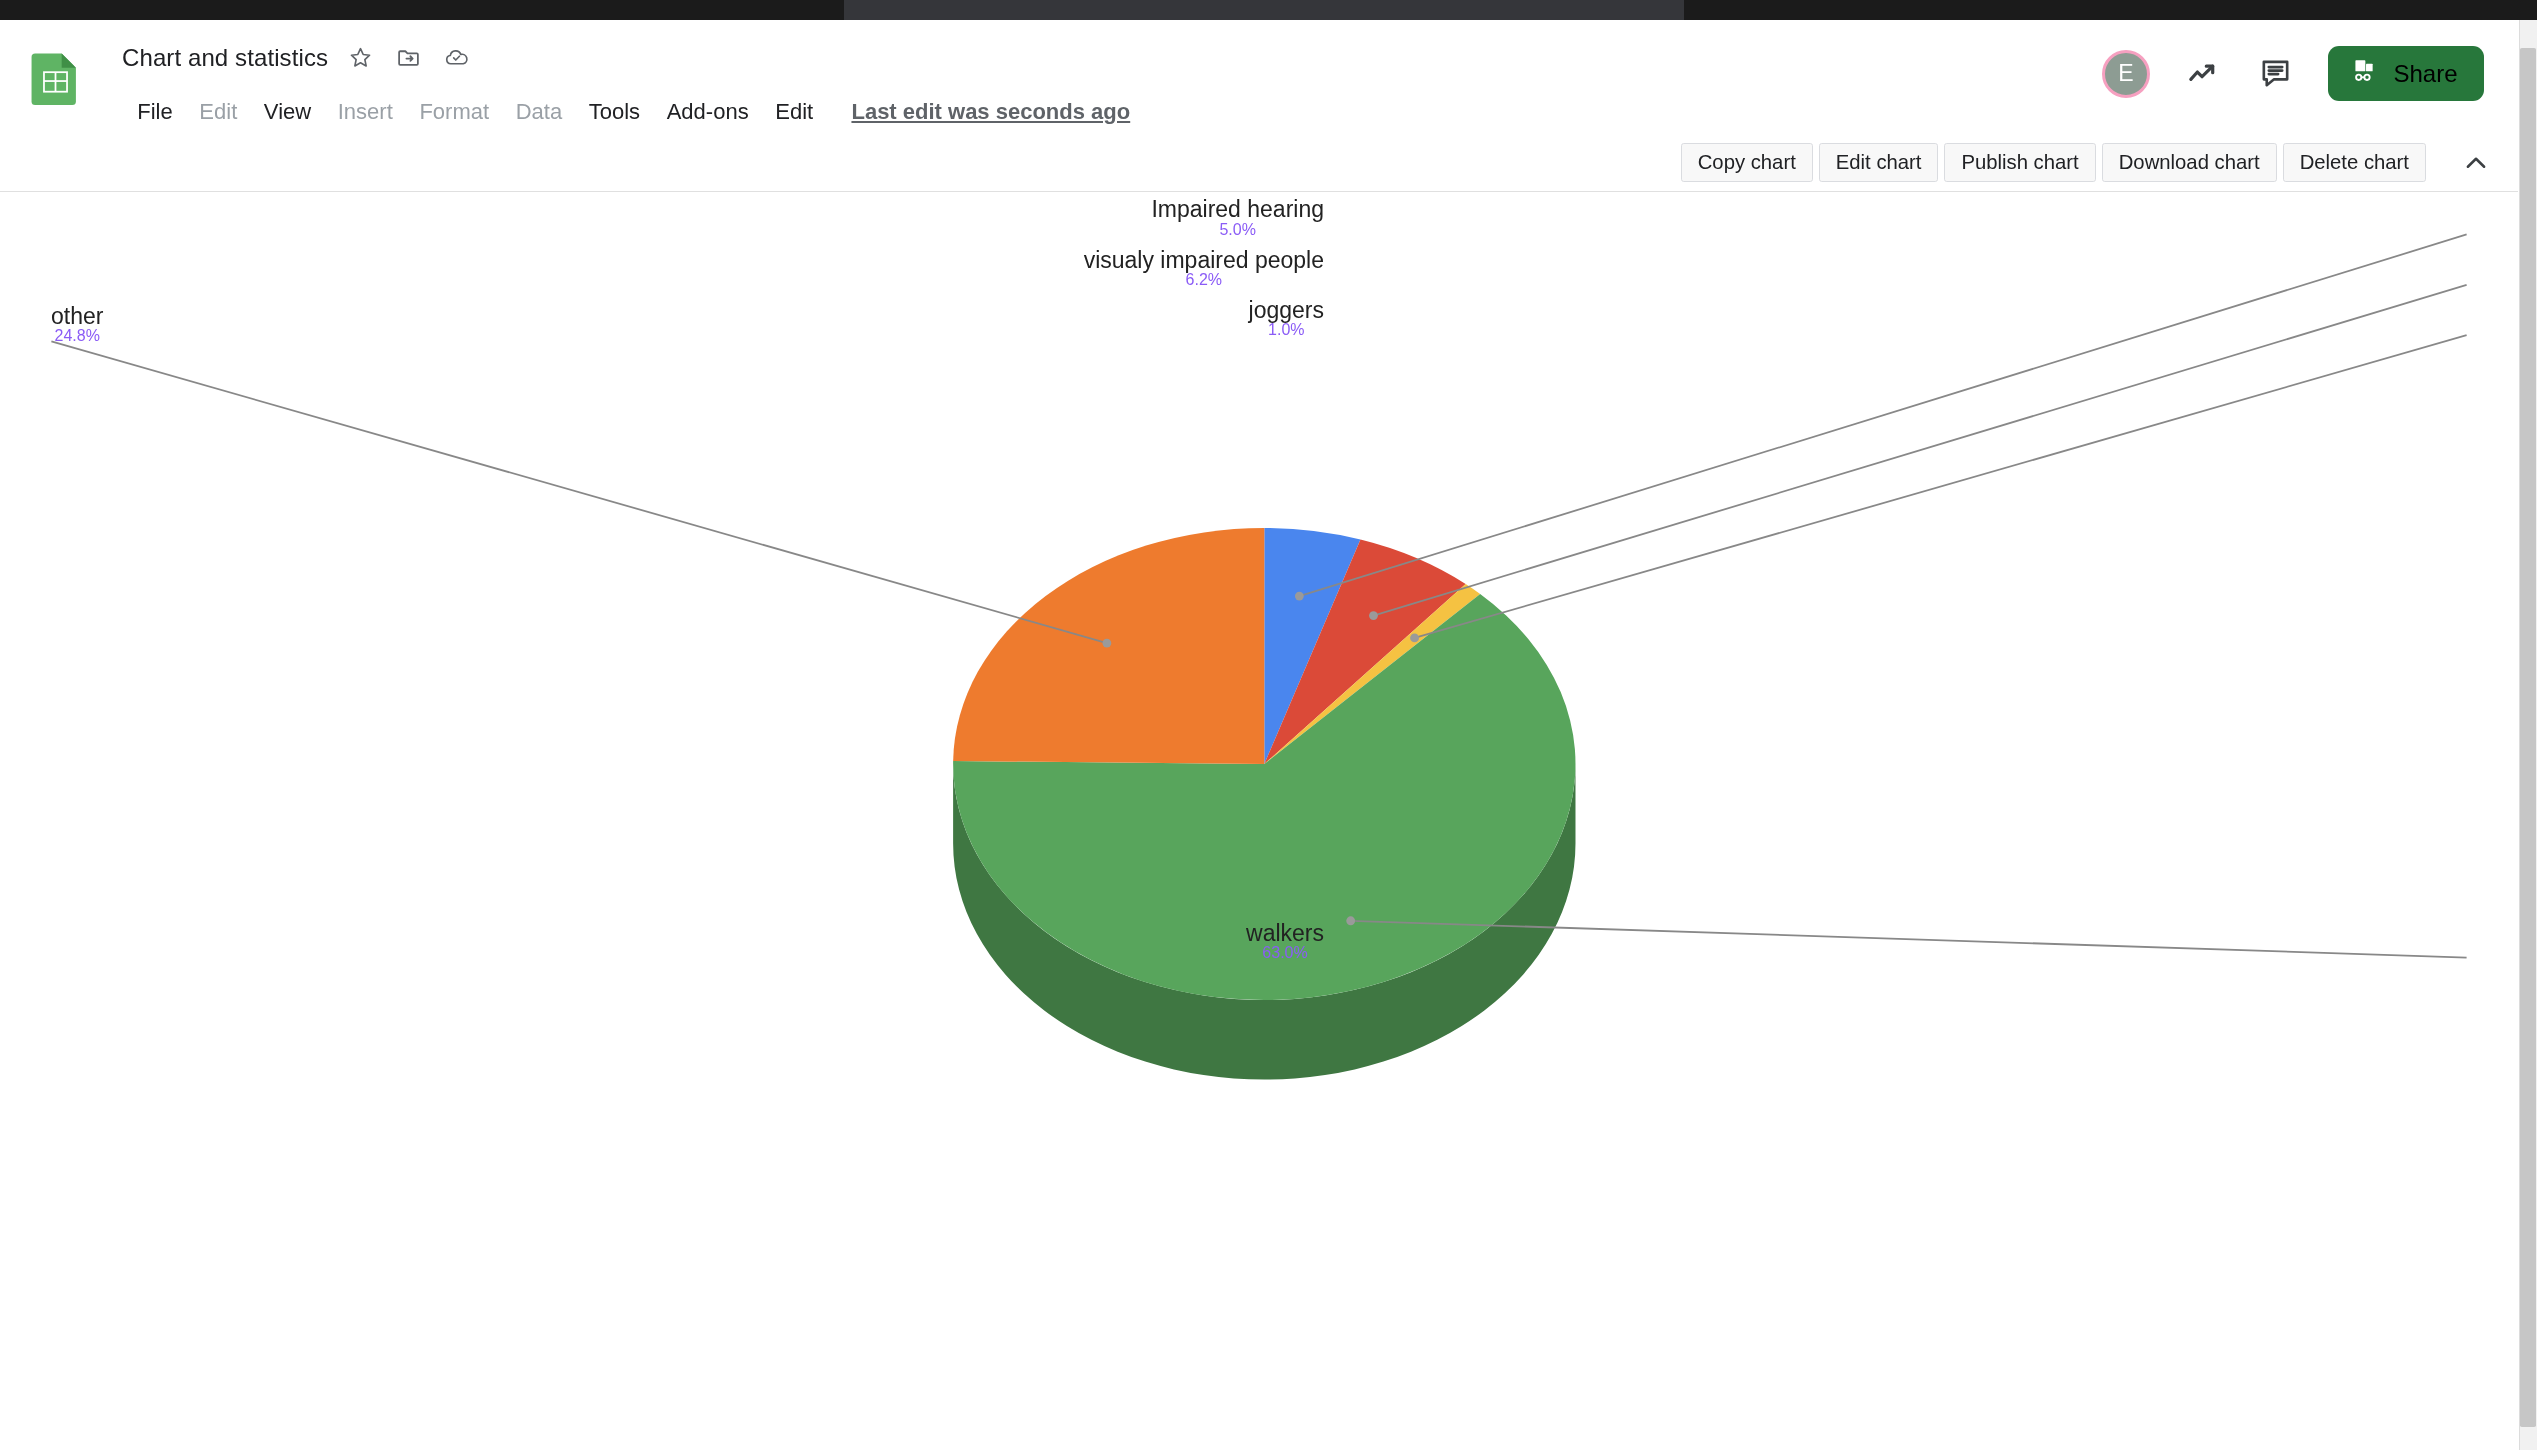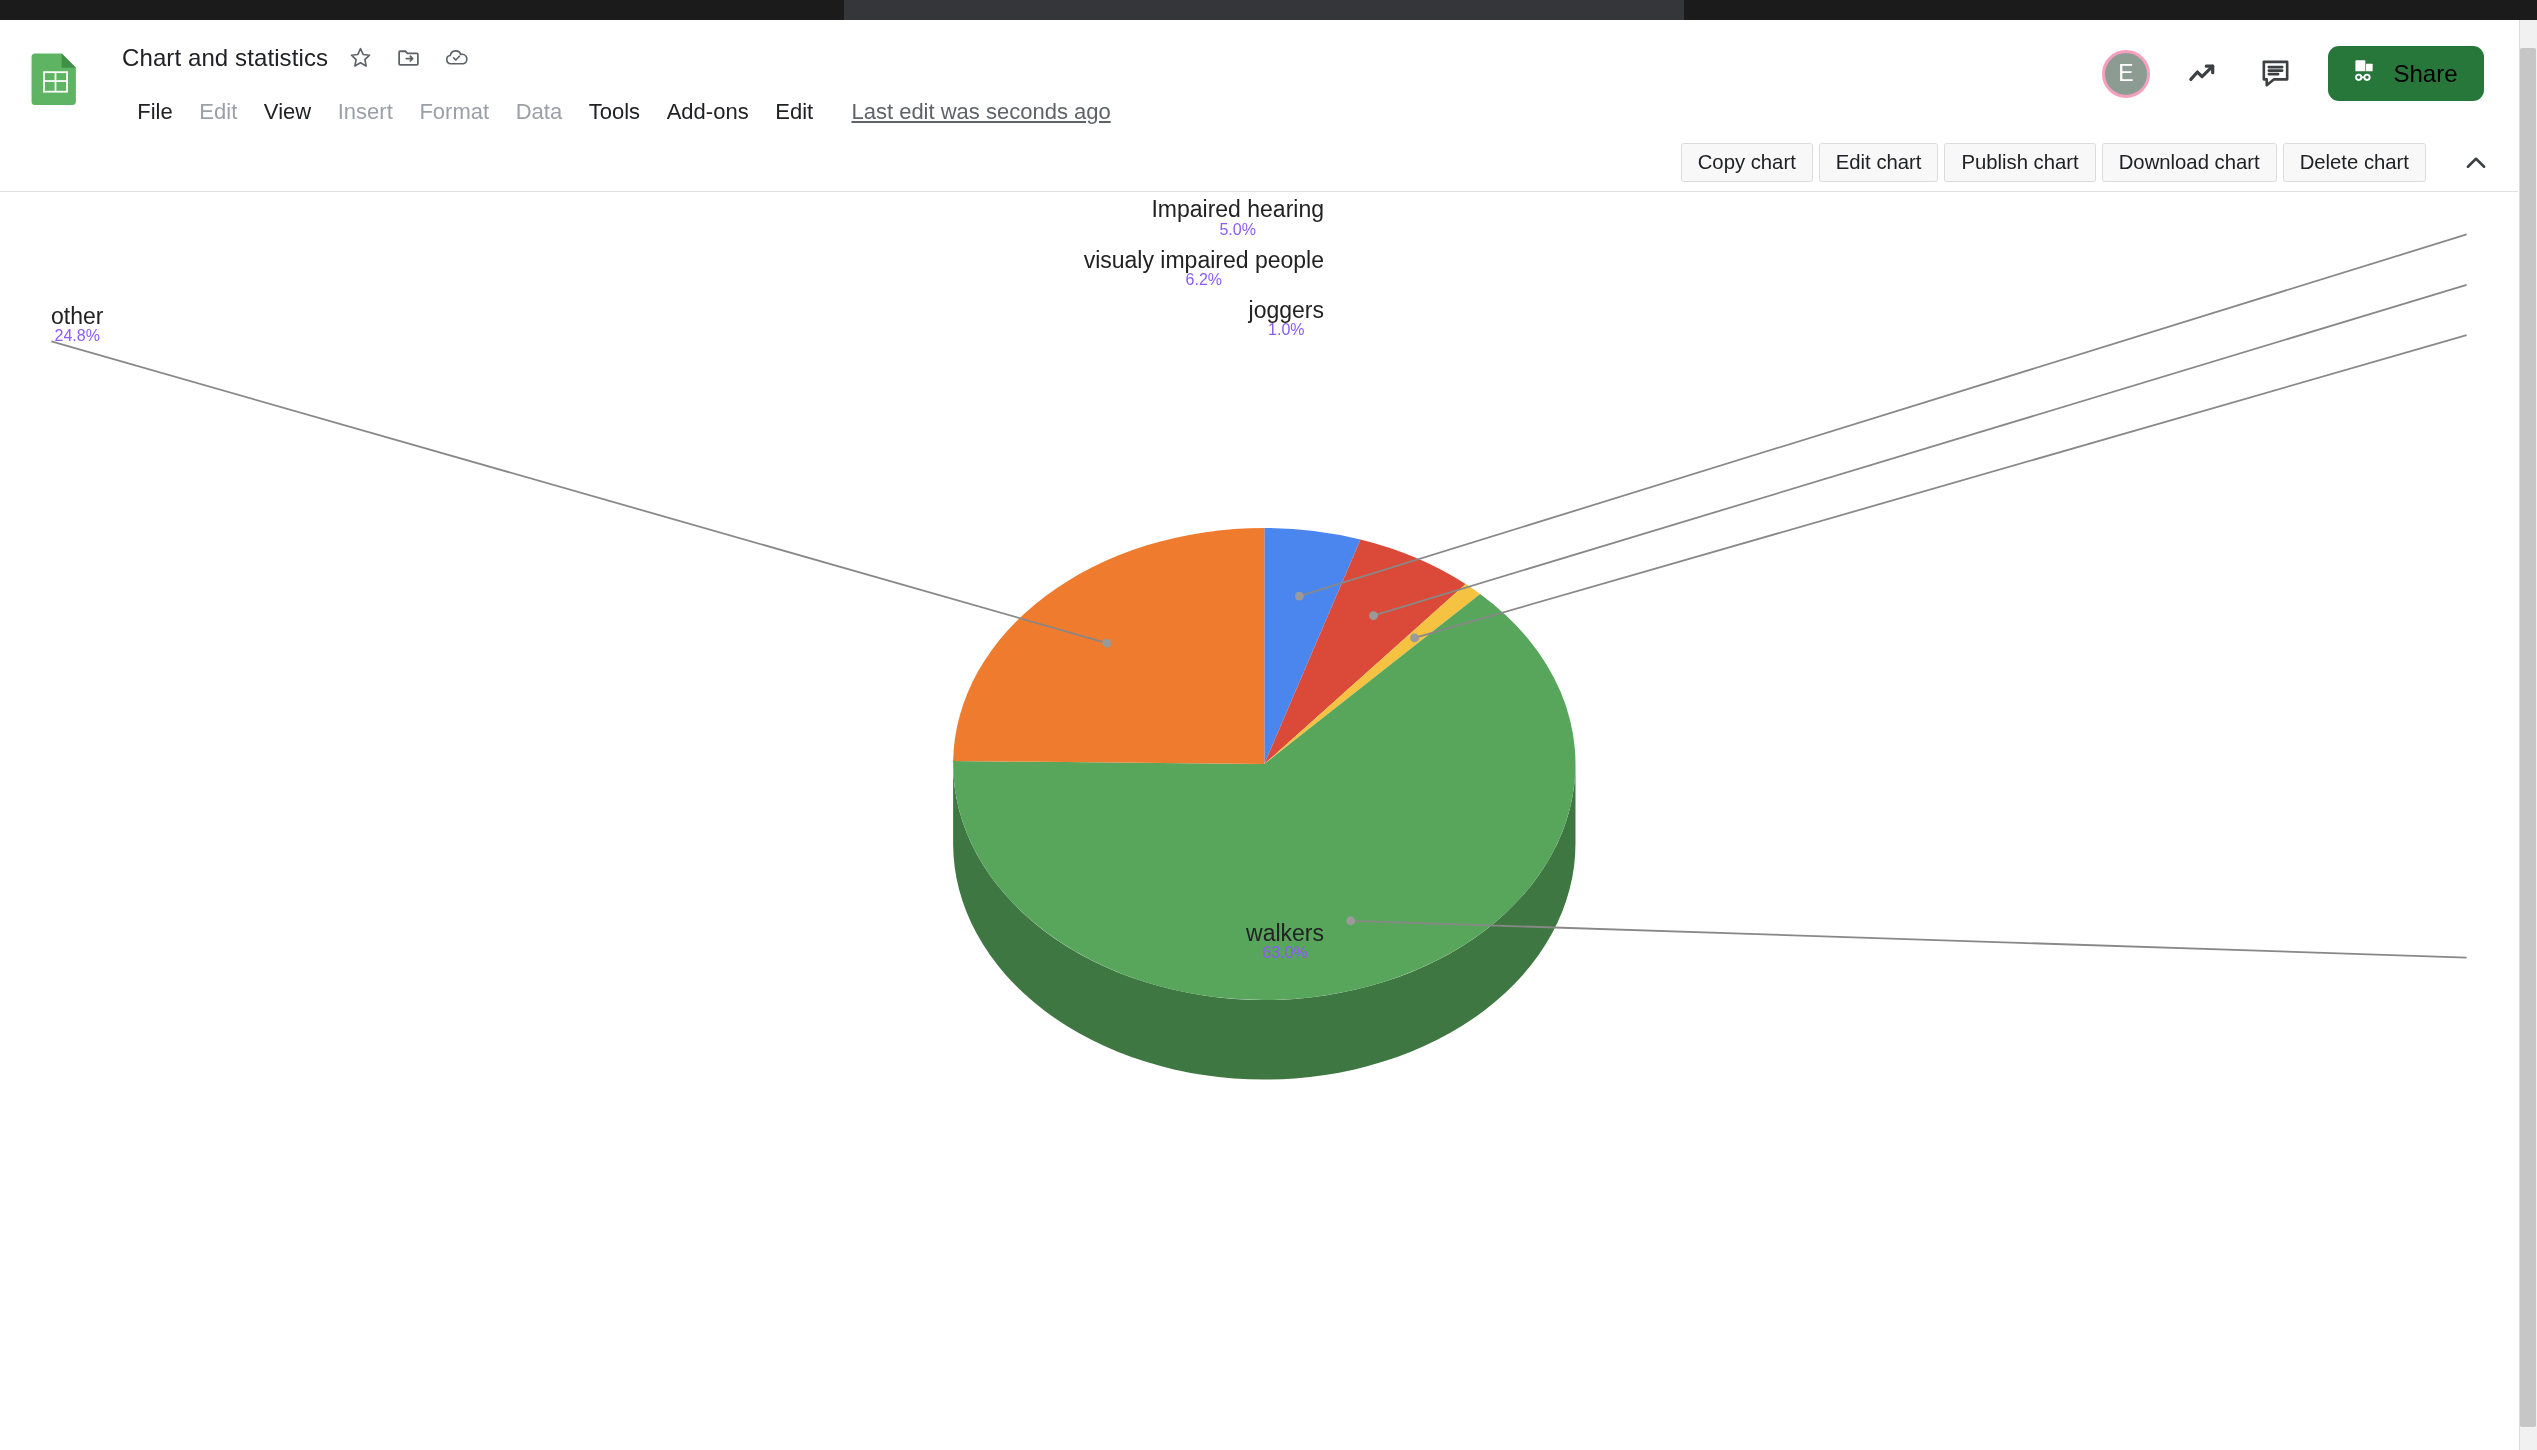--- a/index.html
+++ b/index.html
@@ -50,21 +50,21 @@
     position: absolute; left: 124px; top: 76px;
     display: flex; align-items: center; gap: 0px;
     font-size: 22px;
   }
   .menu-item {
     padding: 3.5px 13.3px; color: #202124; cursor: pointer; white-space: nowrap;
   }
   .menu-item.disabled { color: #9aa0a6; }
   .last-edit {
     margin-left: 25px; font-size: 22px; color: #5f6368;
-    text-decoration: underline; cursor: pointer; white-space: nowrap;
+    text-decoration: underline; cursor: pointer; white-space: nowrap; font-weight: bold;
   }
 
   .header-right {
     position: absolute; right: 34px; top: 26.5px;
     display: flex; align-items: center; gap: 32px;
   }
   .avatar {
     width: 48px; height: 48px; border-radius: 50%;
     background: #8d9c93; border: 3.5px solid #f6a0c0;
     color: #ffffff; font-size: 23px;

